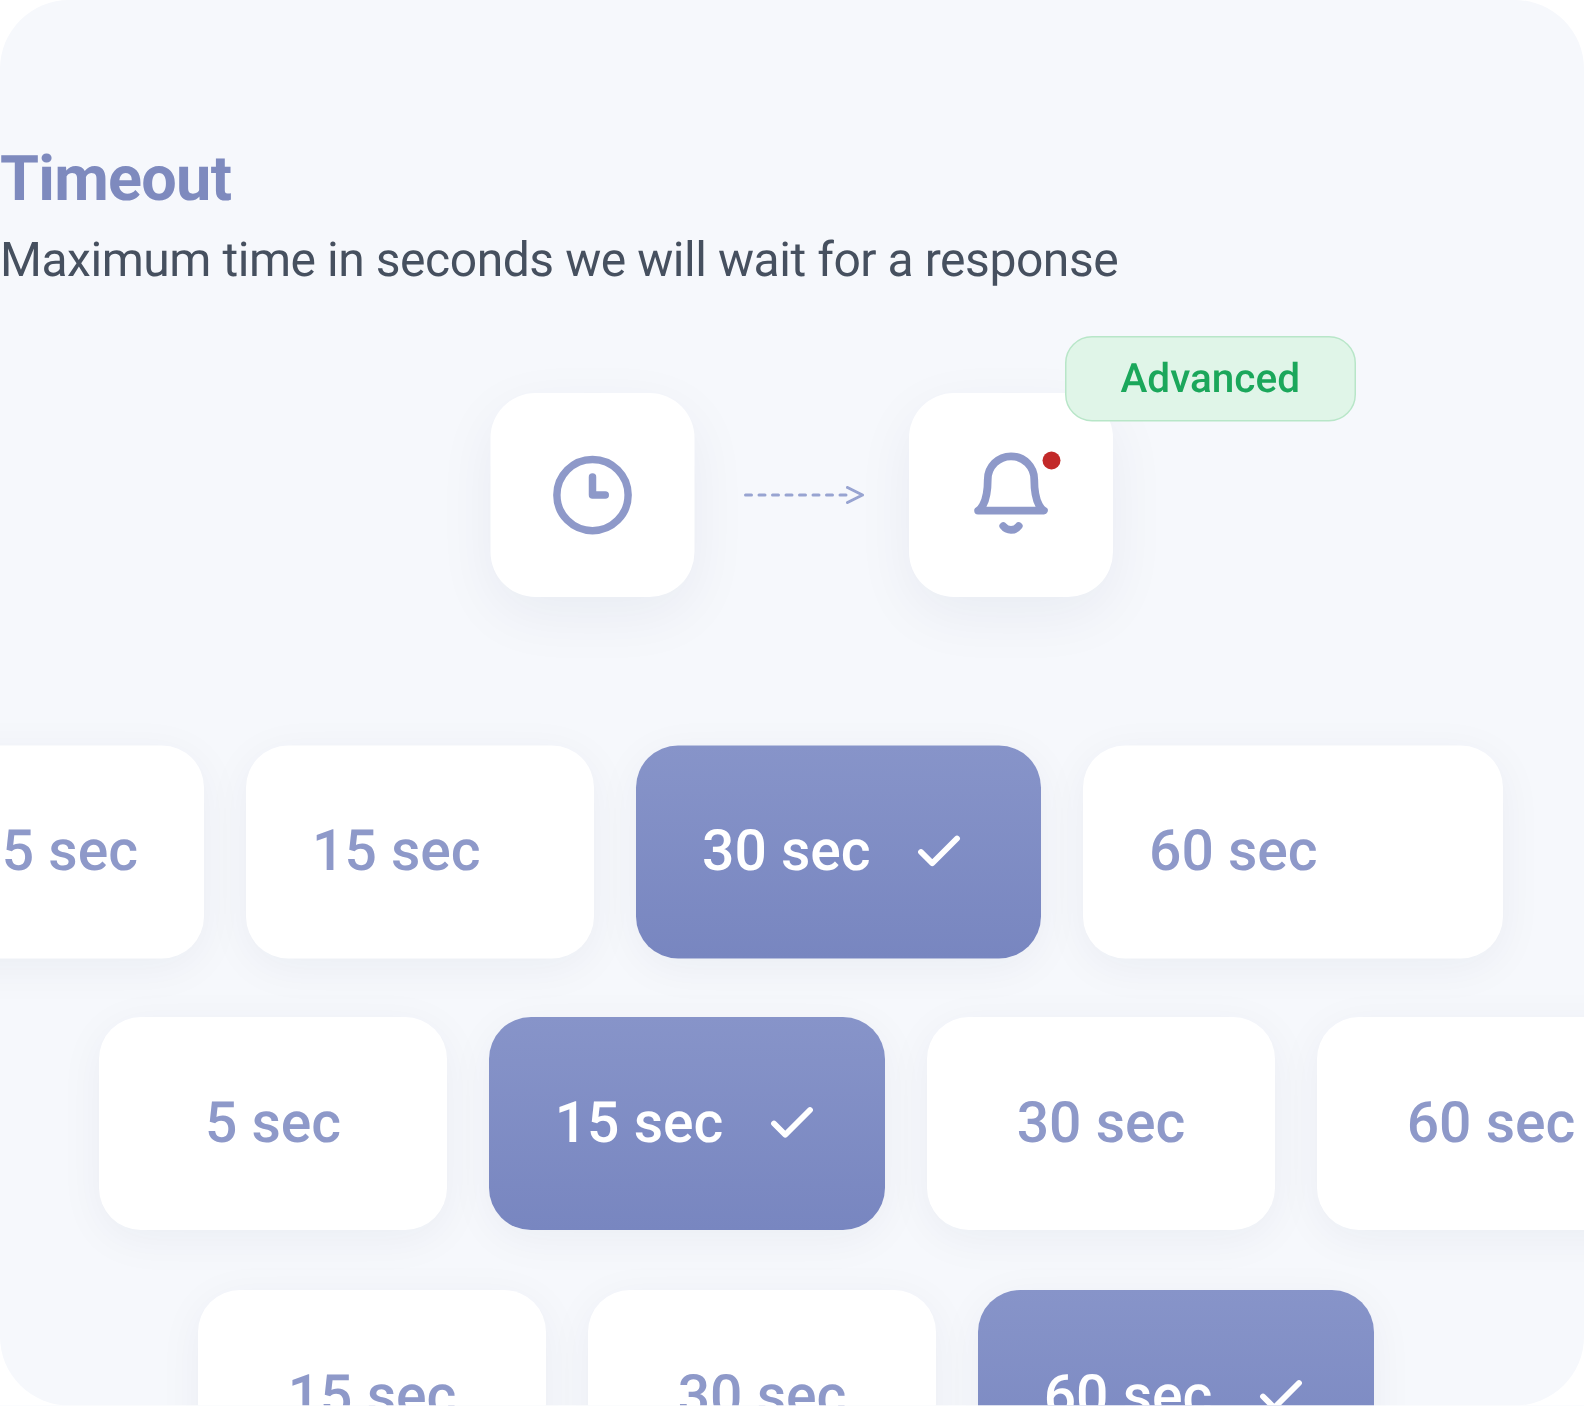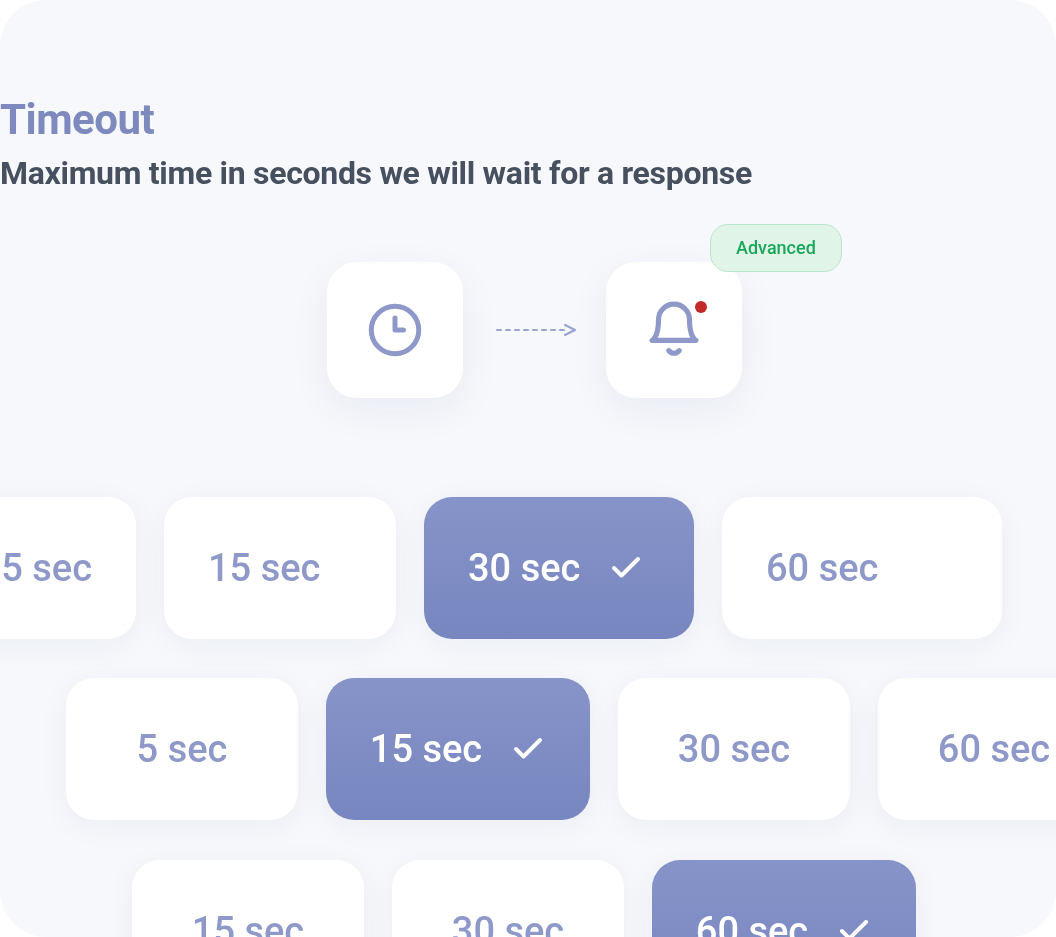--- a/index.html
+++ b/index.html
@@ -34,21 +34,21 @@
   }
   .title {
     font-size: 42px;
     font-weight: 700;
     color: #7E8ABE;
     letter-spacing: -0.5px;
   }
   .subtitle {
     margin-top: 10px;
     font-size: 32px;
-    font-weight: 700;
+    font-weight: 400;
     color: #46505F;
     letter-spacing: -0.3px;
   }
 
   
   .icon-row {
     position: relative;
     width: 100%;
     height: 220px;
     margin-top: 70px;
@@ -74,25 +74,25 @@
     top: 62px;
     width: 82px;
     height: 12px;
     color: #98A4D1;
   }
 
   .badge {
     position: absolute;
     left: 710px;
     top: -38px;
-    padding: 14px 25px;
+    padding: 14px 36px;
     background: #E0F5E8;
     border: 1px solid #B8E6C8;
     border-radius: 18px;
-    font-size: 18px;
+    font-size: 27px;
     font-weight: 500;
     color: #1BA75B;
     line-height: 1;
   }
 
   
   .row {
     position: absolute;
     left: 0;
     right: 0;

